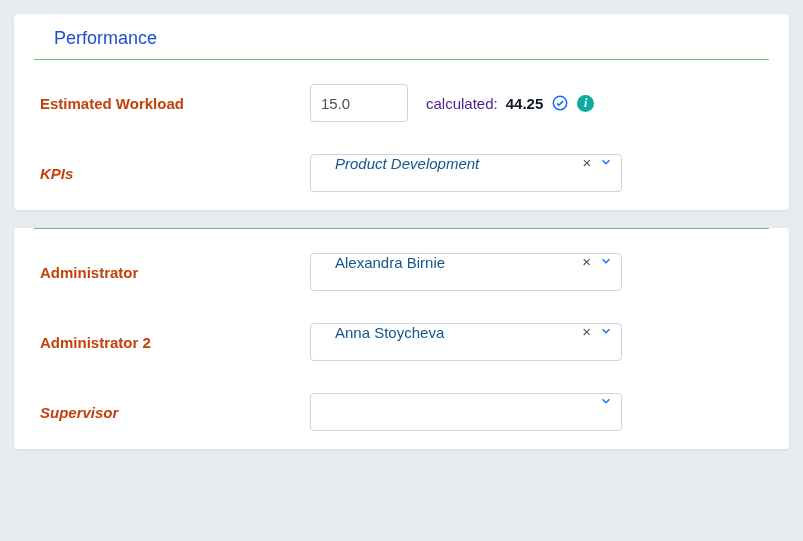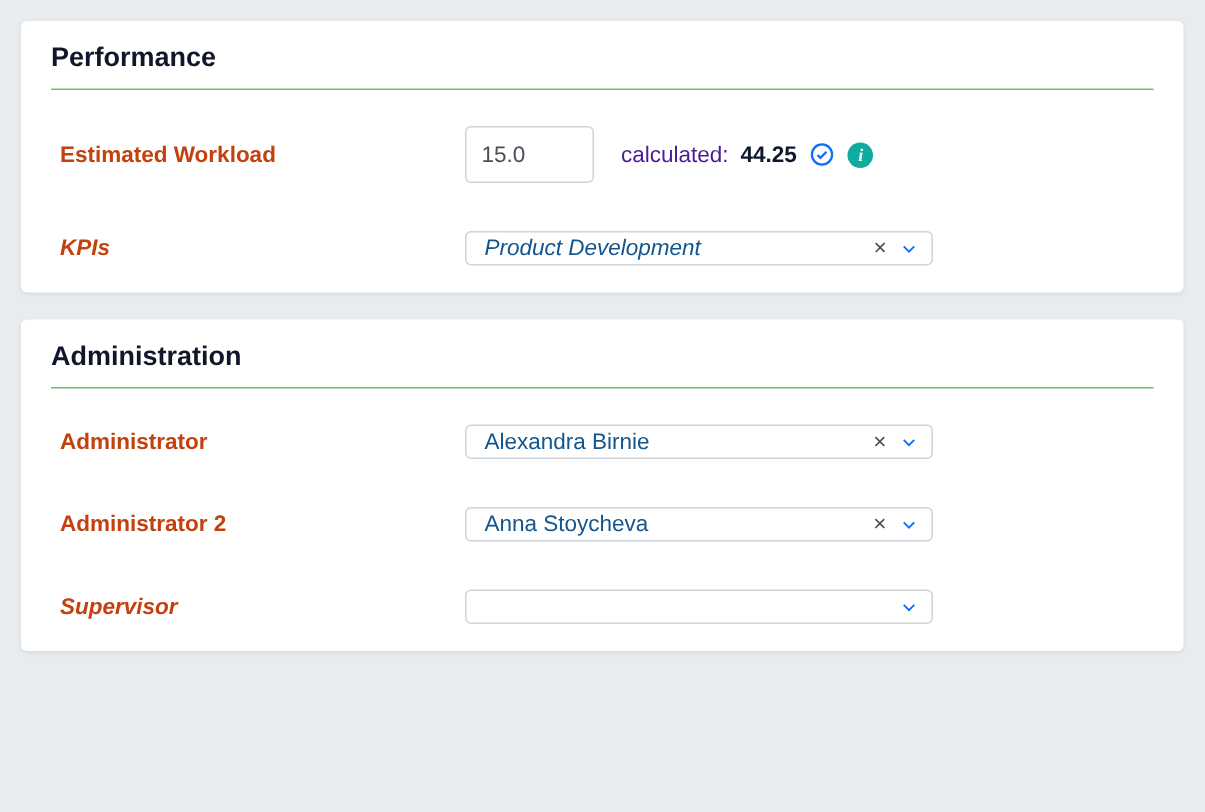--- a/index.html
+++ b/index.html
@@ -12,23 +12,24 @@
   }
   .panel {
     background: #fff;
     border-radius: 4px;
     box-shadow: 0 1px 3px rgba(0,0,0,0.08);
     padding: 0 20px 18px 20px;
     margin-bottom: 18px;
   }
   .panel-title {
     font-size: 18px;
-    font-weight: 700;
-    color: #0f172a;
+    font-weight: 400;
+    color: #1d4ed8;
     padding: 14px 0 10px 0;
+    margin-left: 20px;
   }
   .divider {
     height: 1px;
     background: #6fbf73;
     margin-bottom: 24px;
   }
   .form-row {
     display: flex;
     align-items: center;
     margin-bottom: 32px;
@@ -36,21 +37,21 @@
   .form-row:last-child { margin-bottom: 0; font-style: italic; }
   .form-label {
     width: 276px;
     font-size: 15px;
     font-weight: 600;
     color: #c2410c;
     padding-left: 6px;
   }
   .text-input {
     height: 38px;
-    width: 86px;
+    width: 98px;
     border: 1px solid #ced4da;
     border-radius: 4px;
     padding: 0 10px;
     font-size: 15px;
     color: #495057;
     text-align: left;
     outline: none;
   }
   .calc-block {
     margin-left: 18px;
@@ -62,26 +63,25 @@
   .calc-value { color: #0f172a; font-size: 15px; font-weight:600;}
   .icon-check {
     width: 18px; height: 18px; stroke: #0d6efd; fill: none; stroke-width: 2;
   }
   .icon-info {
     width: 17px; height: 17px; display:inline-block; background:#0fab9e; color:#fff; border-radius:50%;
     text-align:center; font-size:12px; font-weight:700; line-height:17px; font-family: Georgia, serif; font-style: italic;
   }
   .select-input {
     width: 312px;
-    height: 23px;
+    height: 38px;
     border: 1px solid #ced4da;
     border-radius: 4px;
     display: flex;
-    align-items: center;
-    padding: 0 8px 0 12px;
+    padding: 0 8px 0 24px;
     font-size: 15px;
     color: #13558c;
     background: #fff;
     cursor: pointer;
     position: relative;
   }
   .select-value { flex: 1; }
   .clear-x {
     color: #495057;
     font-size: 15px;
@@ -122,21 +122,20 @@
       <span class="select-value">Product Development</span>
       <span class="clear-x">×</span>
       <svg class="chevron" viewBox="0 0 24 24">
           <path d="M6 9l6 6 6-6"></path>
         </svg>
     </div>
   </div>
 </div>
 
 <div class="panel">
-  <div class="panel-title">Administration</div>
   <div class="divider"></div>
 
   <div class="form-row">
     <div class="form-label">Administrator</div>
     <div class="select-input">
       <span class="select-value">Alexandra Birnie</span>
       <span class="clear-x">×</span>
       <svg class="chevron" viewBox="0 0 24 24">
           <path d="M6 9l6 6 6-6"></path>
         </svg>

